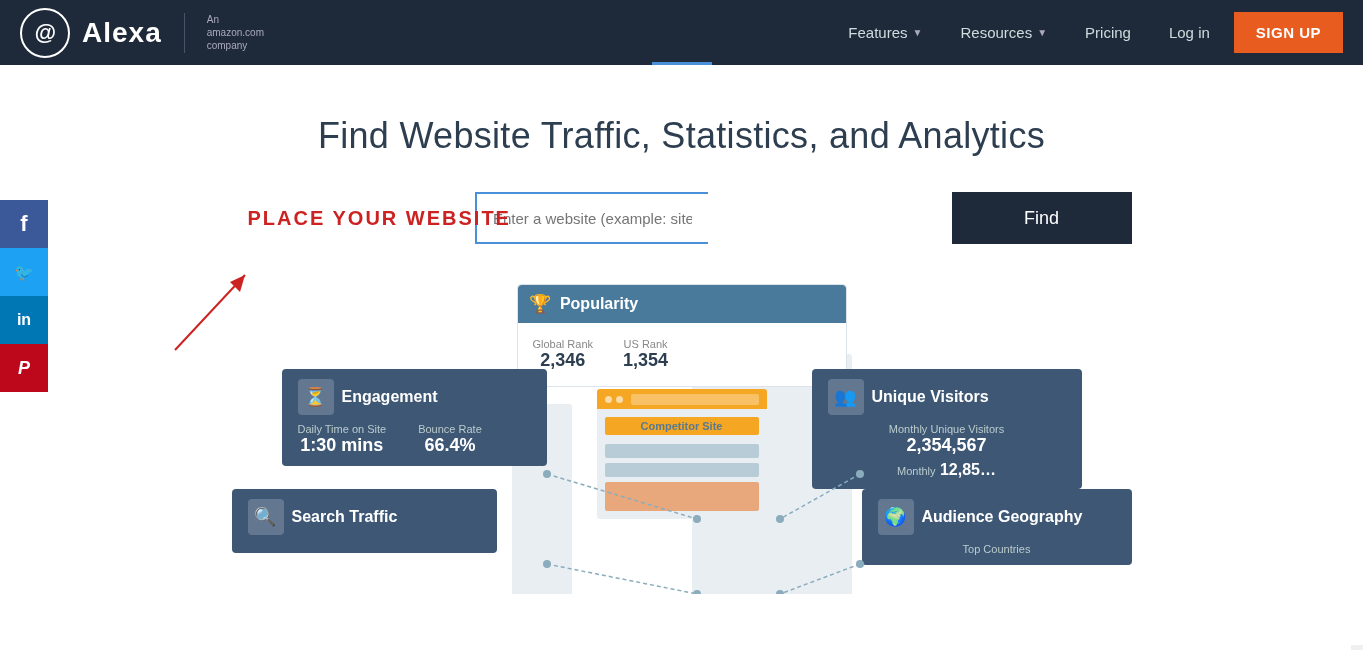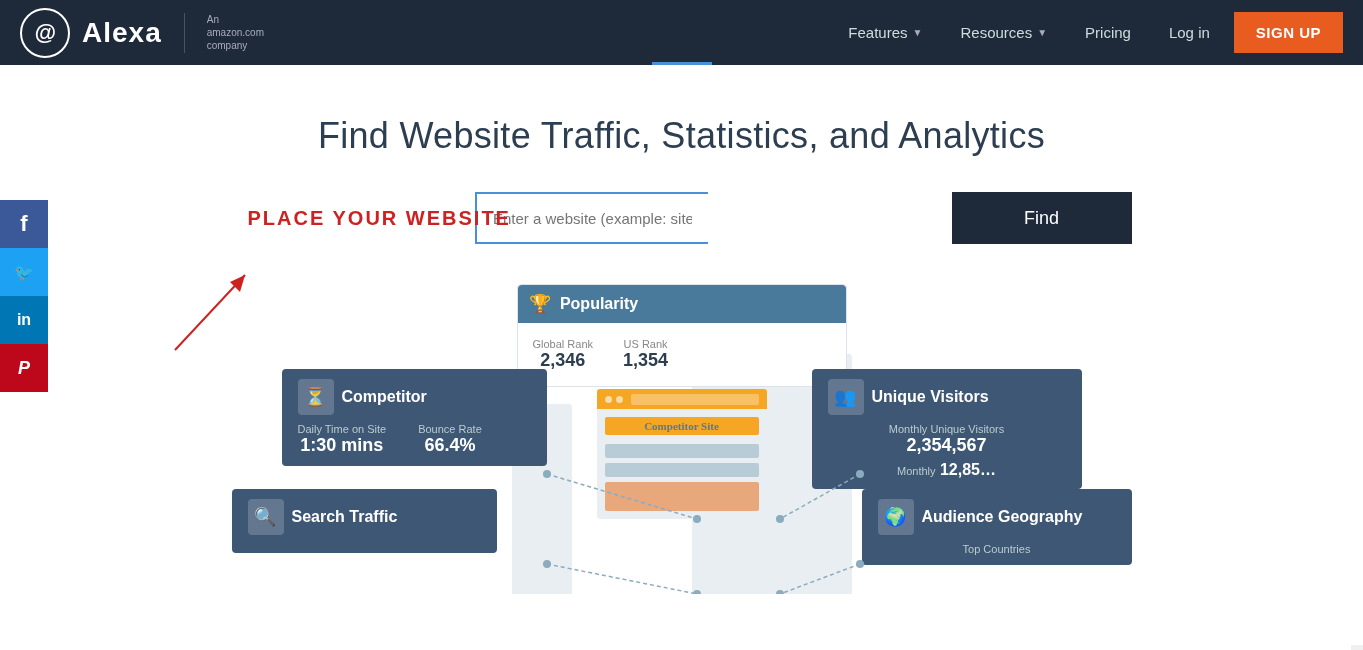--- a/index.html
+++ b/index.html
@@ -329,21 +329,20 @@
       margin-left: 4px;
     }
     .browser-body {
       background: #e8eef2;
       height: 110px;
       border-radius: 0 0 3px 3px;
       padding: 8px;
       display: flex;
       flex-direction: column;
       gap: 5px;
-      font-family: Liberation Serif, serif;
     }
     .browser-row {
       height: 14px;
       background: #b8ccd8;
       border-radius: 2px;
     }
     .browser-row-orange {
       height: 30px;
       background: #e8a87c;
       border-radius: 2px;
@@ -470,21 +469,21 @@
         <div>
           <div class="metric-label">US Rank</div>
           <div class="metric-value">1,354</div>
         </div>
       </div>
     </div>
 
     <div class="card-dark eng-card" style="position:absolute; top:95px; left:50px; width:265px;">
       <div class="card-header">
         <span class="card-icon">⏳</span>
-        <span class="card-title">Competitor</span>
+        <span class="card-title">Engagement</span>
       </div>
       <div style="display:flex;gap:32px;">
         <div>
           <div class="metric-label-white">Daily Time on Site</div>
           <div class="metric-value-white">1:30 mins</div>
         </div>
         <div>
           <div class="metric-label-white">Bounce Rate</div>
           <div class="metric-value-white">66.4%</div>
         </div>

